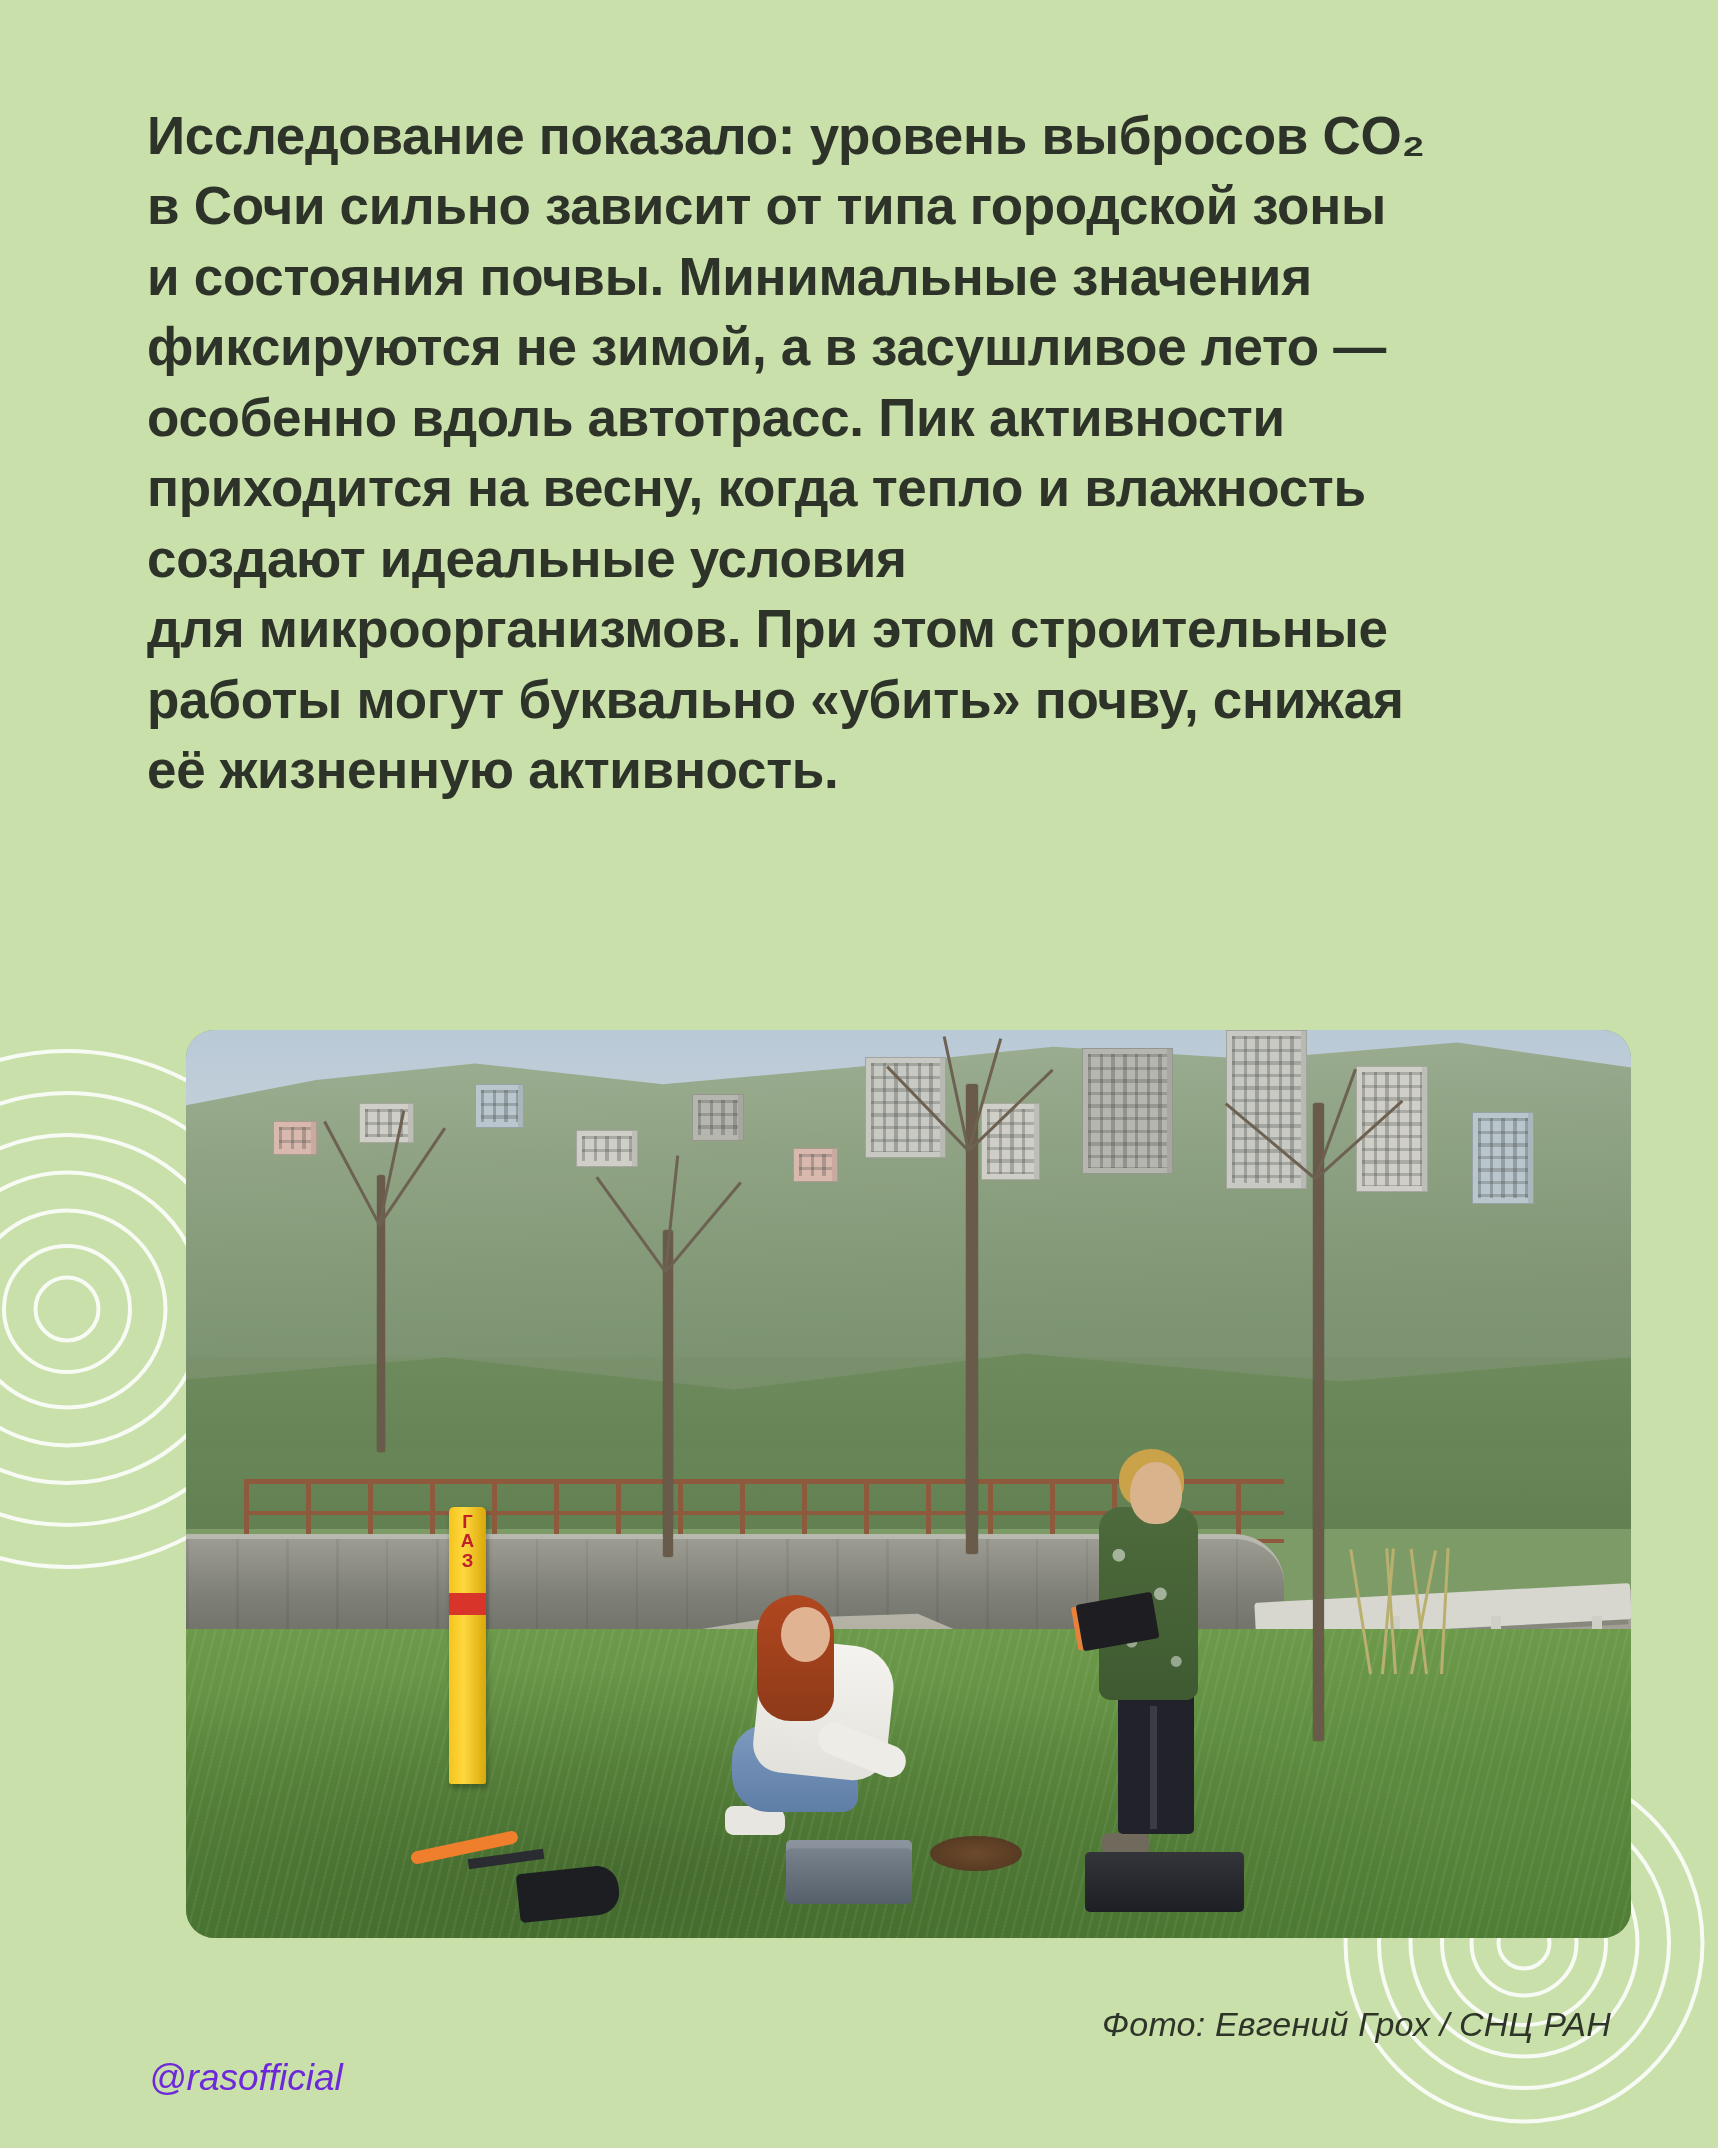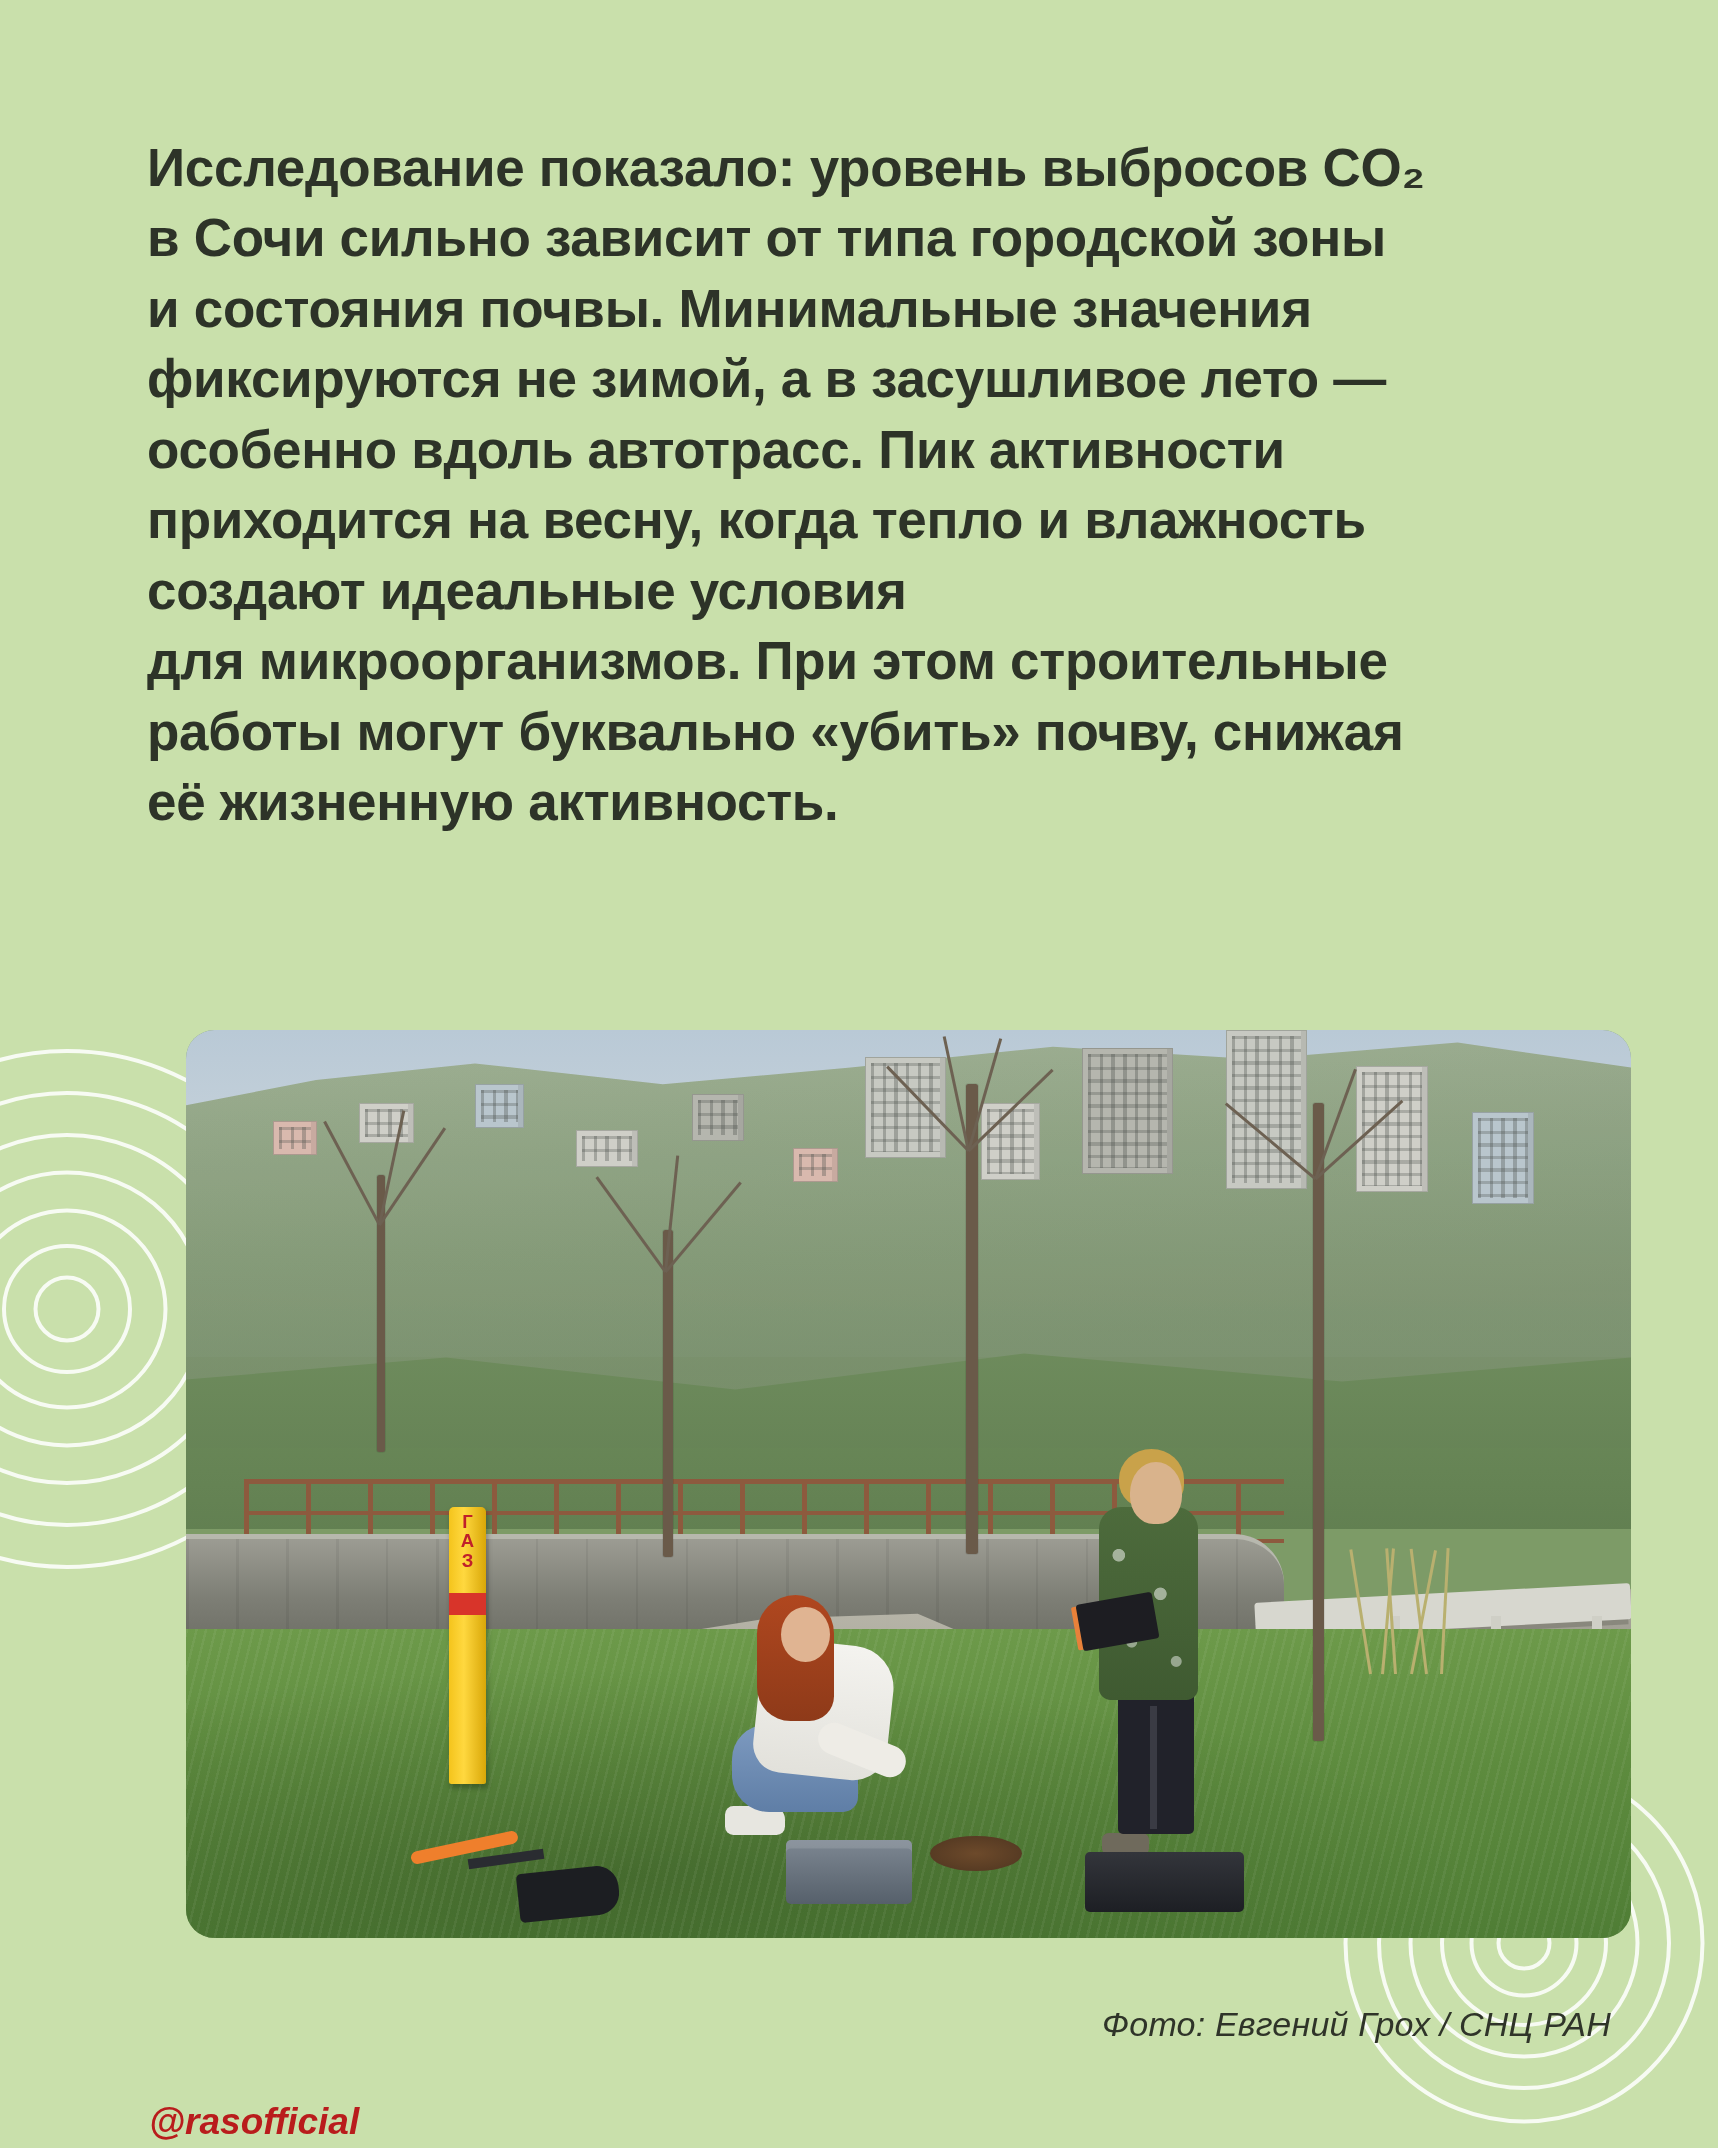--- a/index.html
+++ b/index.html
@@ -48,21 +48,20 @@
     position: absolute;
     left: 147px;
     top: 101px;
     width: 1452px;
     font-size: 53px;
     line-height: 1.33;
     color: #2d3328;
     font-weight: 700;
     letter-spacing: -0.3px;
     white-space: pre-line;
-    margin-top: 32px;
   }
 
   
   .photo-frame {
     position: absolute;
     left: 186px;
     top: 1030px;
     width: 1445px;
     height: 908px;
     border-radius: 28.5px;
@@ -302,23 +301,22 @@
     font-style: italic;
     color: #2f3429;
     letter-spacing: 0.2px;
   }
   .handle {
     position: absolute;
     left: 149px;
     top: 2057px;
     font-size: 37px;
     font-style: italic;
-    font-weight: 700;
-    color: #b91c1c;
-    margin-top: 44px;
+    font-weight: 400;
+    color: #6d28d9;
   }
 </style>
 </head>
 <body>
 
 <div class="rings" id="rings-left">
   <span style="width:520px;height:520px"></span>
   <span style="width:436px;height:436px"></span>
   <span style="width:352px;height:352px"></span>
   <span style="width:277px;height:277px"></span>

